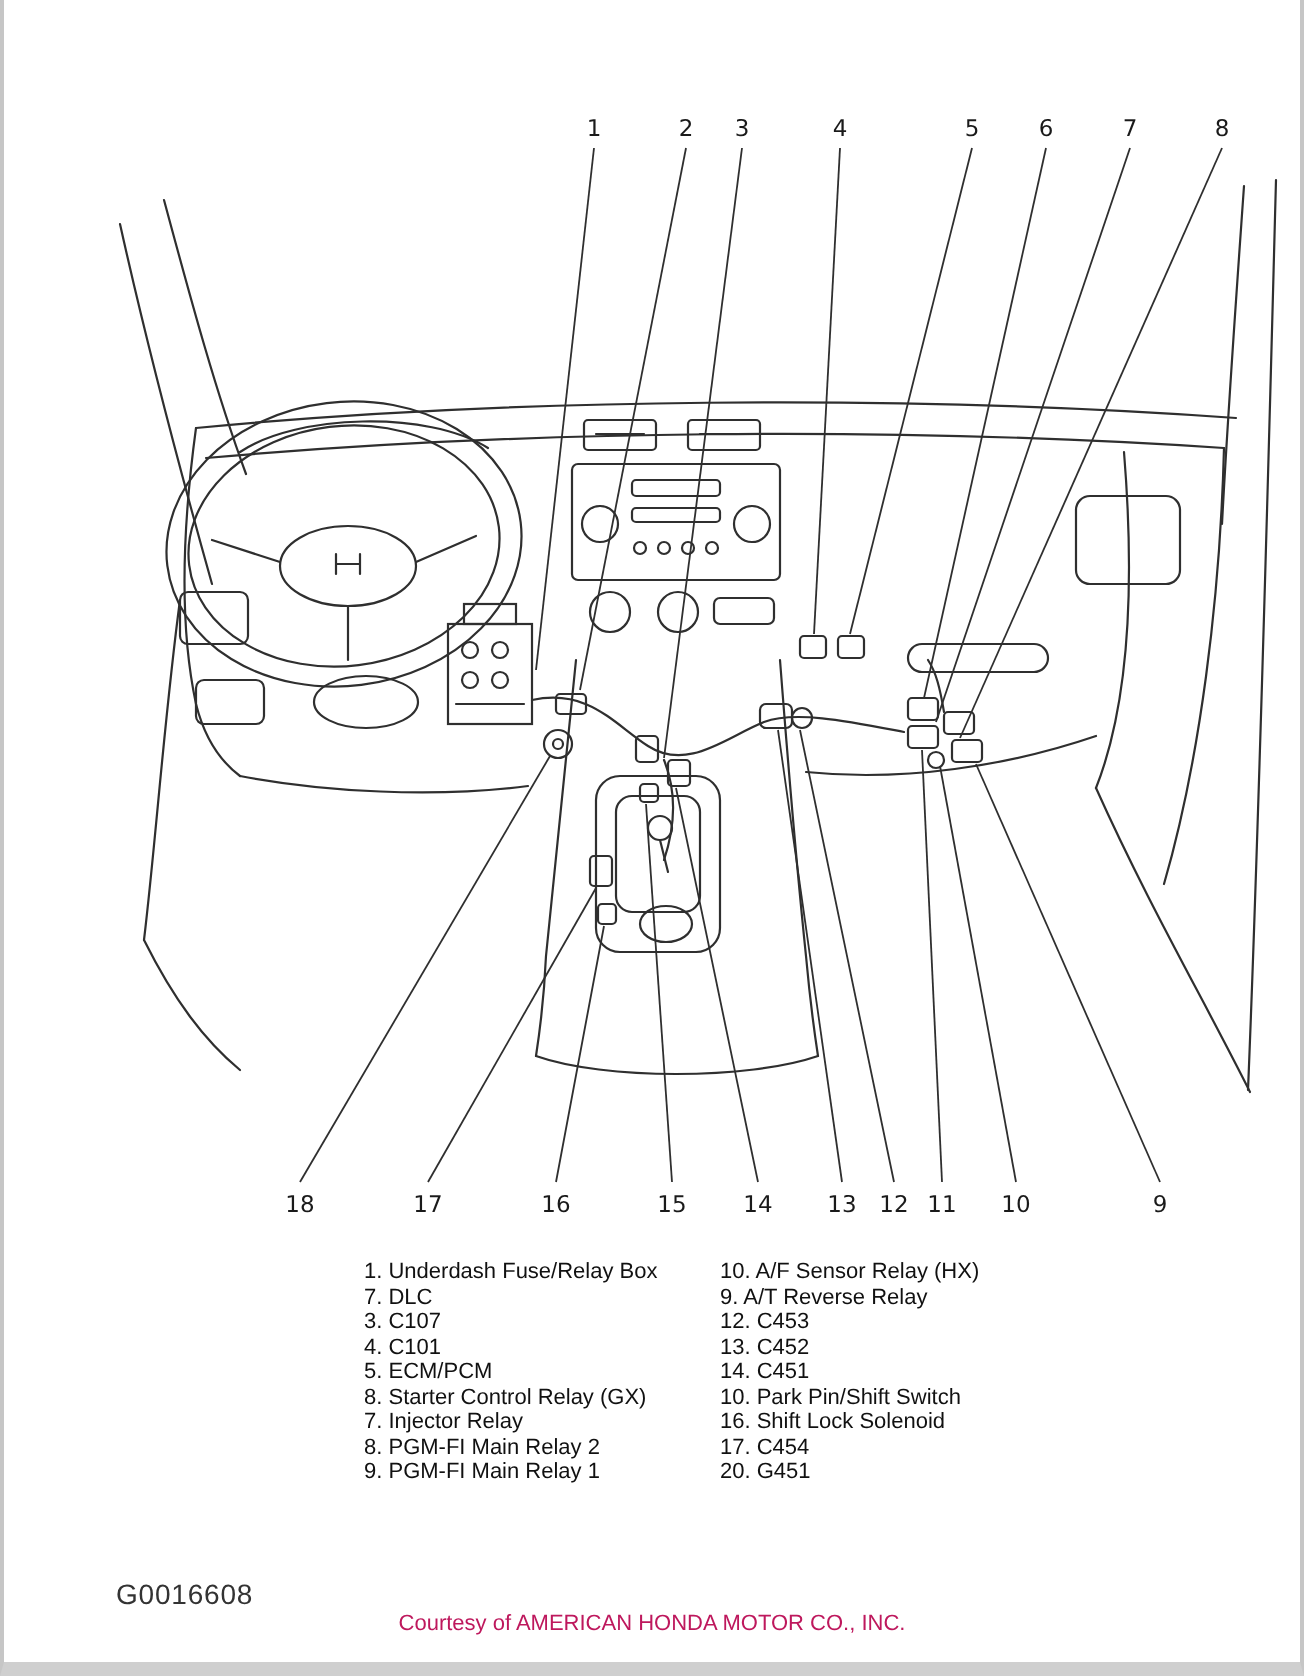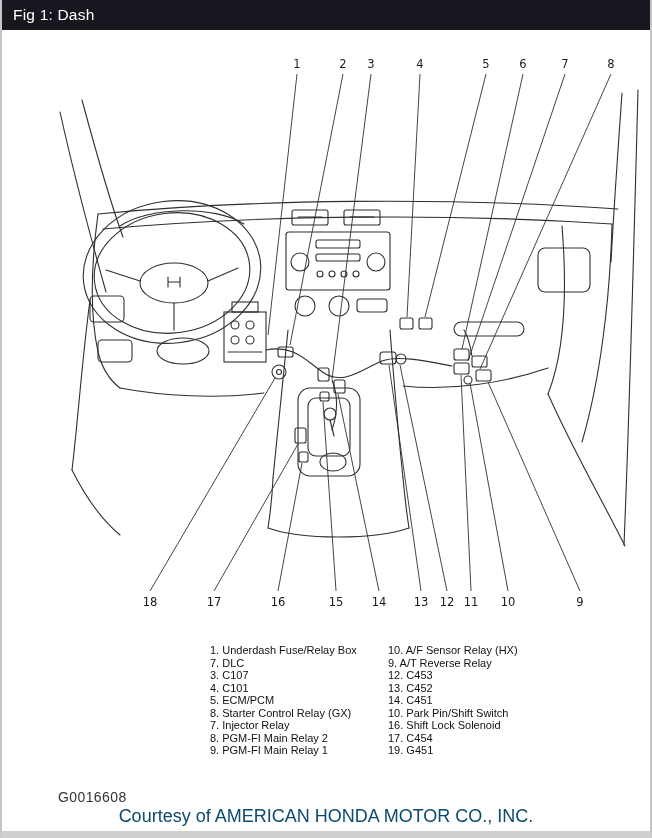--- a/index.html
+++ b/index.html
@@ -8,34 +8,31 @@
     background:#ffffff;overflow:hidden;
     border-left:2px solid #c6c6c6;border-right:2px solid #c6c6c6;border-bottom:7px solid #cfcfcf;
     font-family:"Liberation Sans",sans-serif;
   }
   .titlebar{
     position:absolute;top:0;left:0;right:0;height:30px;background:#17171f;color:#fff;
     display:flex;align-items:center;padding-left:11px;font-size:15.5px;letter-spacing:.2px;z-index:3;
   }
   svg.diagram{position:absolute;top:0;left:0;z-index:1;pointer-events:none;}
   .legend{position:absolute;top:630px;left:0;width:652px;z-index:2;}
-  .legend .col{position:absolute;top:14px;font-size:11px;line-height:12.5px;color:#111;white-space:nowrap;margin-left:28px;}
+  .legend .col{position:absolute;top:0;font-size:11px;line-height:12.5px;color:#111;white-space:nowrap;}
   .legend .col.left{left:180px;}
   .legend .col.right{left:358px;}
   .figcode{position:absolute;top:789px;left:56px;font-size:14px;color:#333;letter-spacing:.4px;z-index:2;}
-  .courtesy{position:absolute;top:806px;left:0;width:100%;text-align:center;font-size:18px;color:#0c4a6e;z-index:2;}
+  .courtesy{position:absolute;top:806px;left:0;width:100%;text-align:center;font-size:11px;color:#be185d;z-index:2;}
 </style>
 </head>
 <body>
 
 <div class="page">
 
-  <header class="titlebar">
-    <span>Fig 1: Dash</span>
-  </header>
 
   <svg class="diagram" width="652" height="838" viewBox="0 0 652 838">
 
     <g stroke="#2f2f2f" fill="none" stroke-width="1.1" stroke-linecap="round">
 
       <g>
         <path d="M58,112 C72,175 88,235 104,292"></path>
         <path d="M80,100 C94,152 106,196 121,237"></path>
         <path d="M620,93 C616,150 612,205 609,262"></path>
         <path d="M636,90 C632,240 628,400 622,545"></path>
@@ -218,20 +215,20 @@
     </div>
     <div class="col right">
       <div class="legend-item">10. A/F Sensor Relay (HX)</div>
       <div class="legend-item">9. A/T Reverse Relay</div>
       <div class="legend-item">12. C453</div>
       <div class="legend-item">13. C452</div>
       <div class="legend-item">14. C451</div>
       <div class="legend-item">10. Park Pin/Shift Switch</div>
       <div class="legend-item">16. Shift Lock Solenoid</div>
       <div class="legend-item">17. C454</div>
-      <div class="legend-item">19. G451</div>
+      <div class="legend-item">20. G451</div>
     </div>
   </div>
 
   <div class="figcode">G0016608</div>
   <div class="courtesy">Courtesy of AMERICAN HONDA MOTOR CO., INC.</div>
 
 </div>
 
 </body></html>

